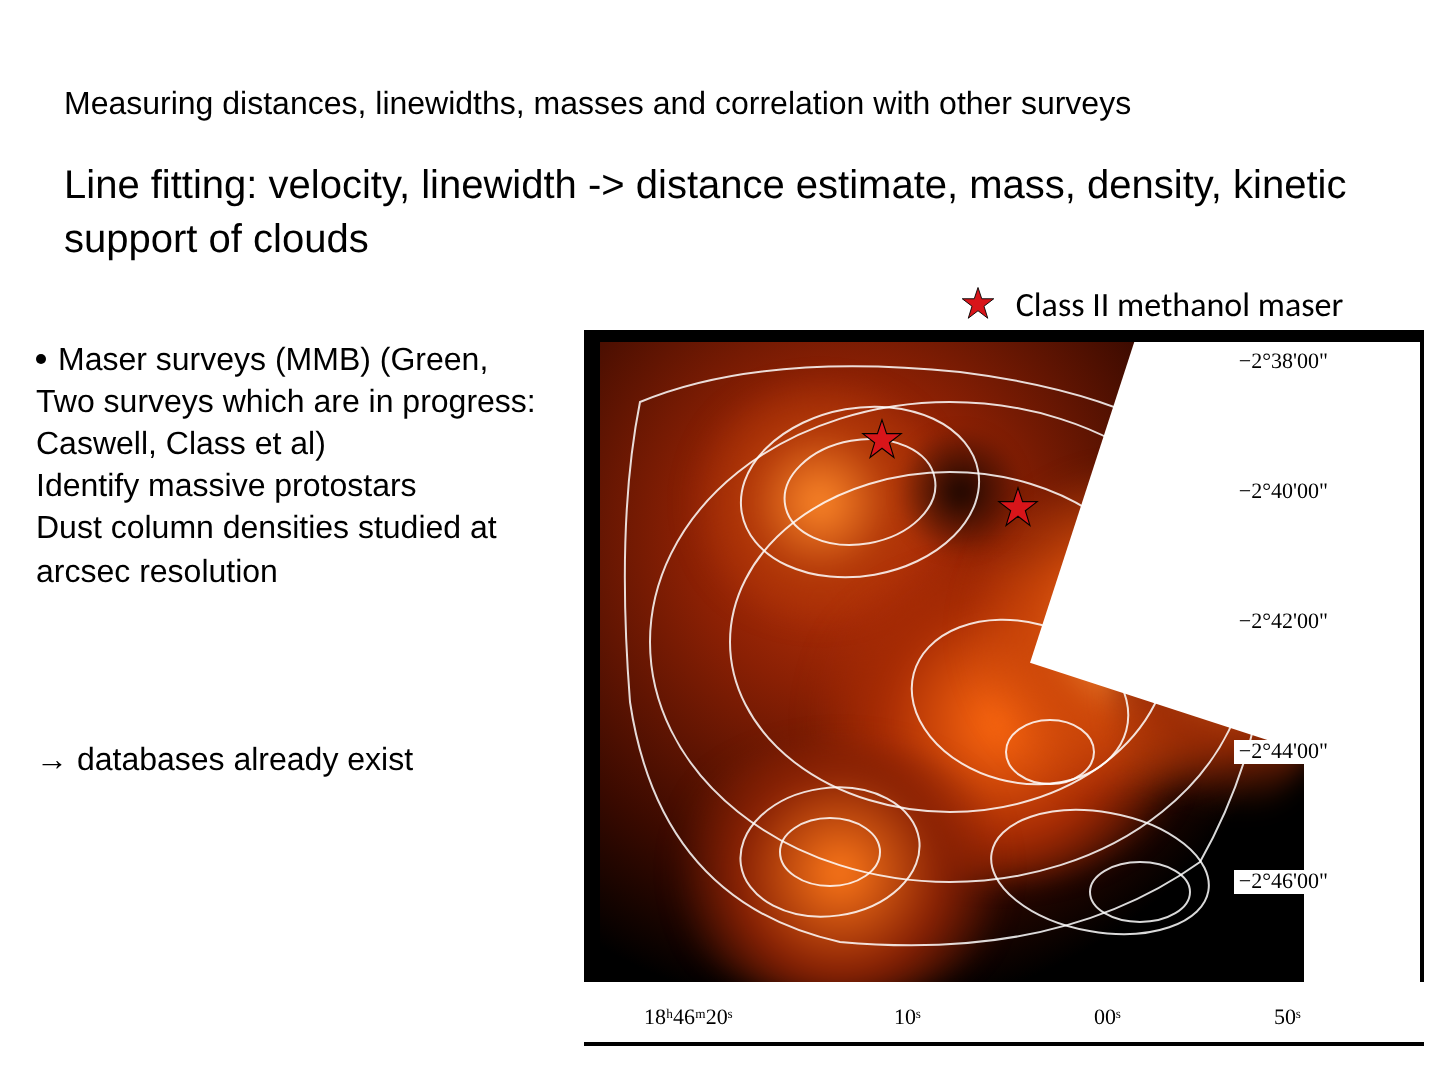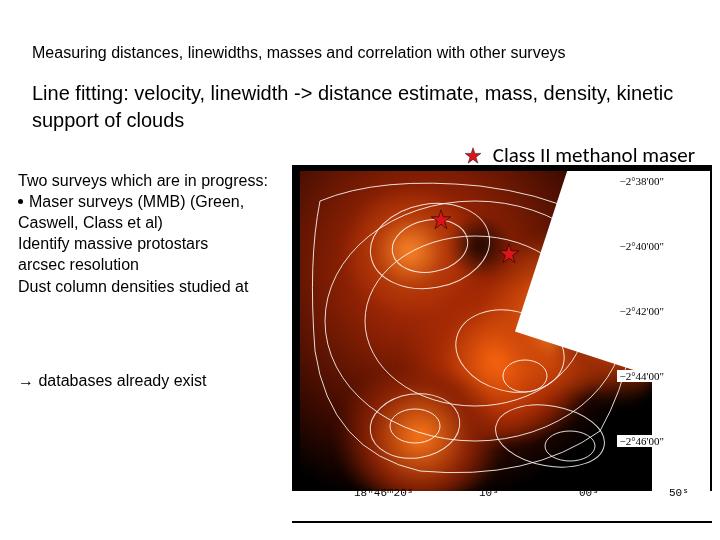--- a/index.html
+++ b/index.html
@@ -59,23 +59,23 @@
   .arrow-line {
     position: absolute;
     top: 340px;
     left: 18px;
     font-size: 16px;
     margin-top: 32px;
   }
   .legend {
     position: absolute;
     top: 142px;
-    left: 464px;
+    left: 480px;
     font-family: Calibri, "Segoe UI", Arial, sans-serif;
-    font-size: 21px;
+    font-size: 17px;
   }
   .legend-star {
     display: inline-block;
     width: 18px; height: 18px;
     vertical-align: -3px;
     margin-right: 6px;
   }
   .chart-figure {
     position: absolute;
     top: 165px;
@@ -131,25 +131,24 @@
     position: absolute;
     right: 46px;
     color: #000;
     background: #fff;
     font-size: 11px;
     font-family: "Times New Roman", serif;
     padding: 0 2px;
   }
   .tick-x {
     position: absolute;
-    bottom: 24px;
+    bottom: 8px;
     color: #000;
     font-size: 11px;
-    font-family: Liberation Mono, monospace;
-    margin-left: 32px;
+    font-family: Liberation Serif, serif;
   }
   .axis-white {
     position: absolute;
     left: 360px; top: 6px;
     width: 58px; height: 320px;
     background: #fff;
   }
   .axis-white-bottom {
     position: absolute;
     left: 0; top: 326px;
@@ -158,26 +157,26 @@
   }
 </style>
 </head>
 <body>
 
 <div class="title">Measuring distances, linewidths, masses and correlation with other surveys</div>
 
 <div class="subtitle">Line fitting: velocity, linewidth -&gt; distance estimate, mass, density, kinetic support of clouds</div>
 
 <div class="left-text">
+  <span class="list-line bullet-dot"><span>Maser surveys (MMB) (Green,</span></span>
   <span class="list-line">Two surveys which are in progress:</span>
-  <span class="list-line bullet-dot"><span>Maser surveys (MMB) (Green,</span></span>
   <span class="list-line">Caswell, Class et al)</span>
   <span class="list-line">Identify massive protostars</span>
+  <span class="list-line">Dust column densities studied at</span>
   <span class="list-line">arcsec resolution</span>
-  <span class="list-line">Dust column densities studied at</span>
 </div>
 
 <div class="arrow-line">→ databases already exist</div>
 
 <div class="legend">
   <svg class="legend-star" viewBox="0 0 24 24">
     <polygon points="12,1 14.5,8.5 22.5,8.5 16,13.5 18.5,21.5 12,16.5 5.5,21.5 8,13.5 1.5,8.5 9.5,8.5" fill="#d8151a" stroke="#000" stroke-width="0.6"></polygon>
   </svg>
   <span>Class II methanol maser</span>
 </div>

